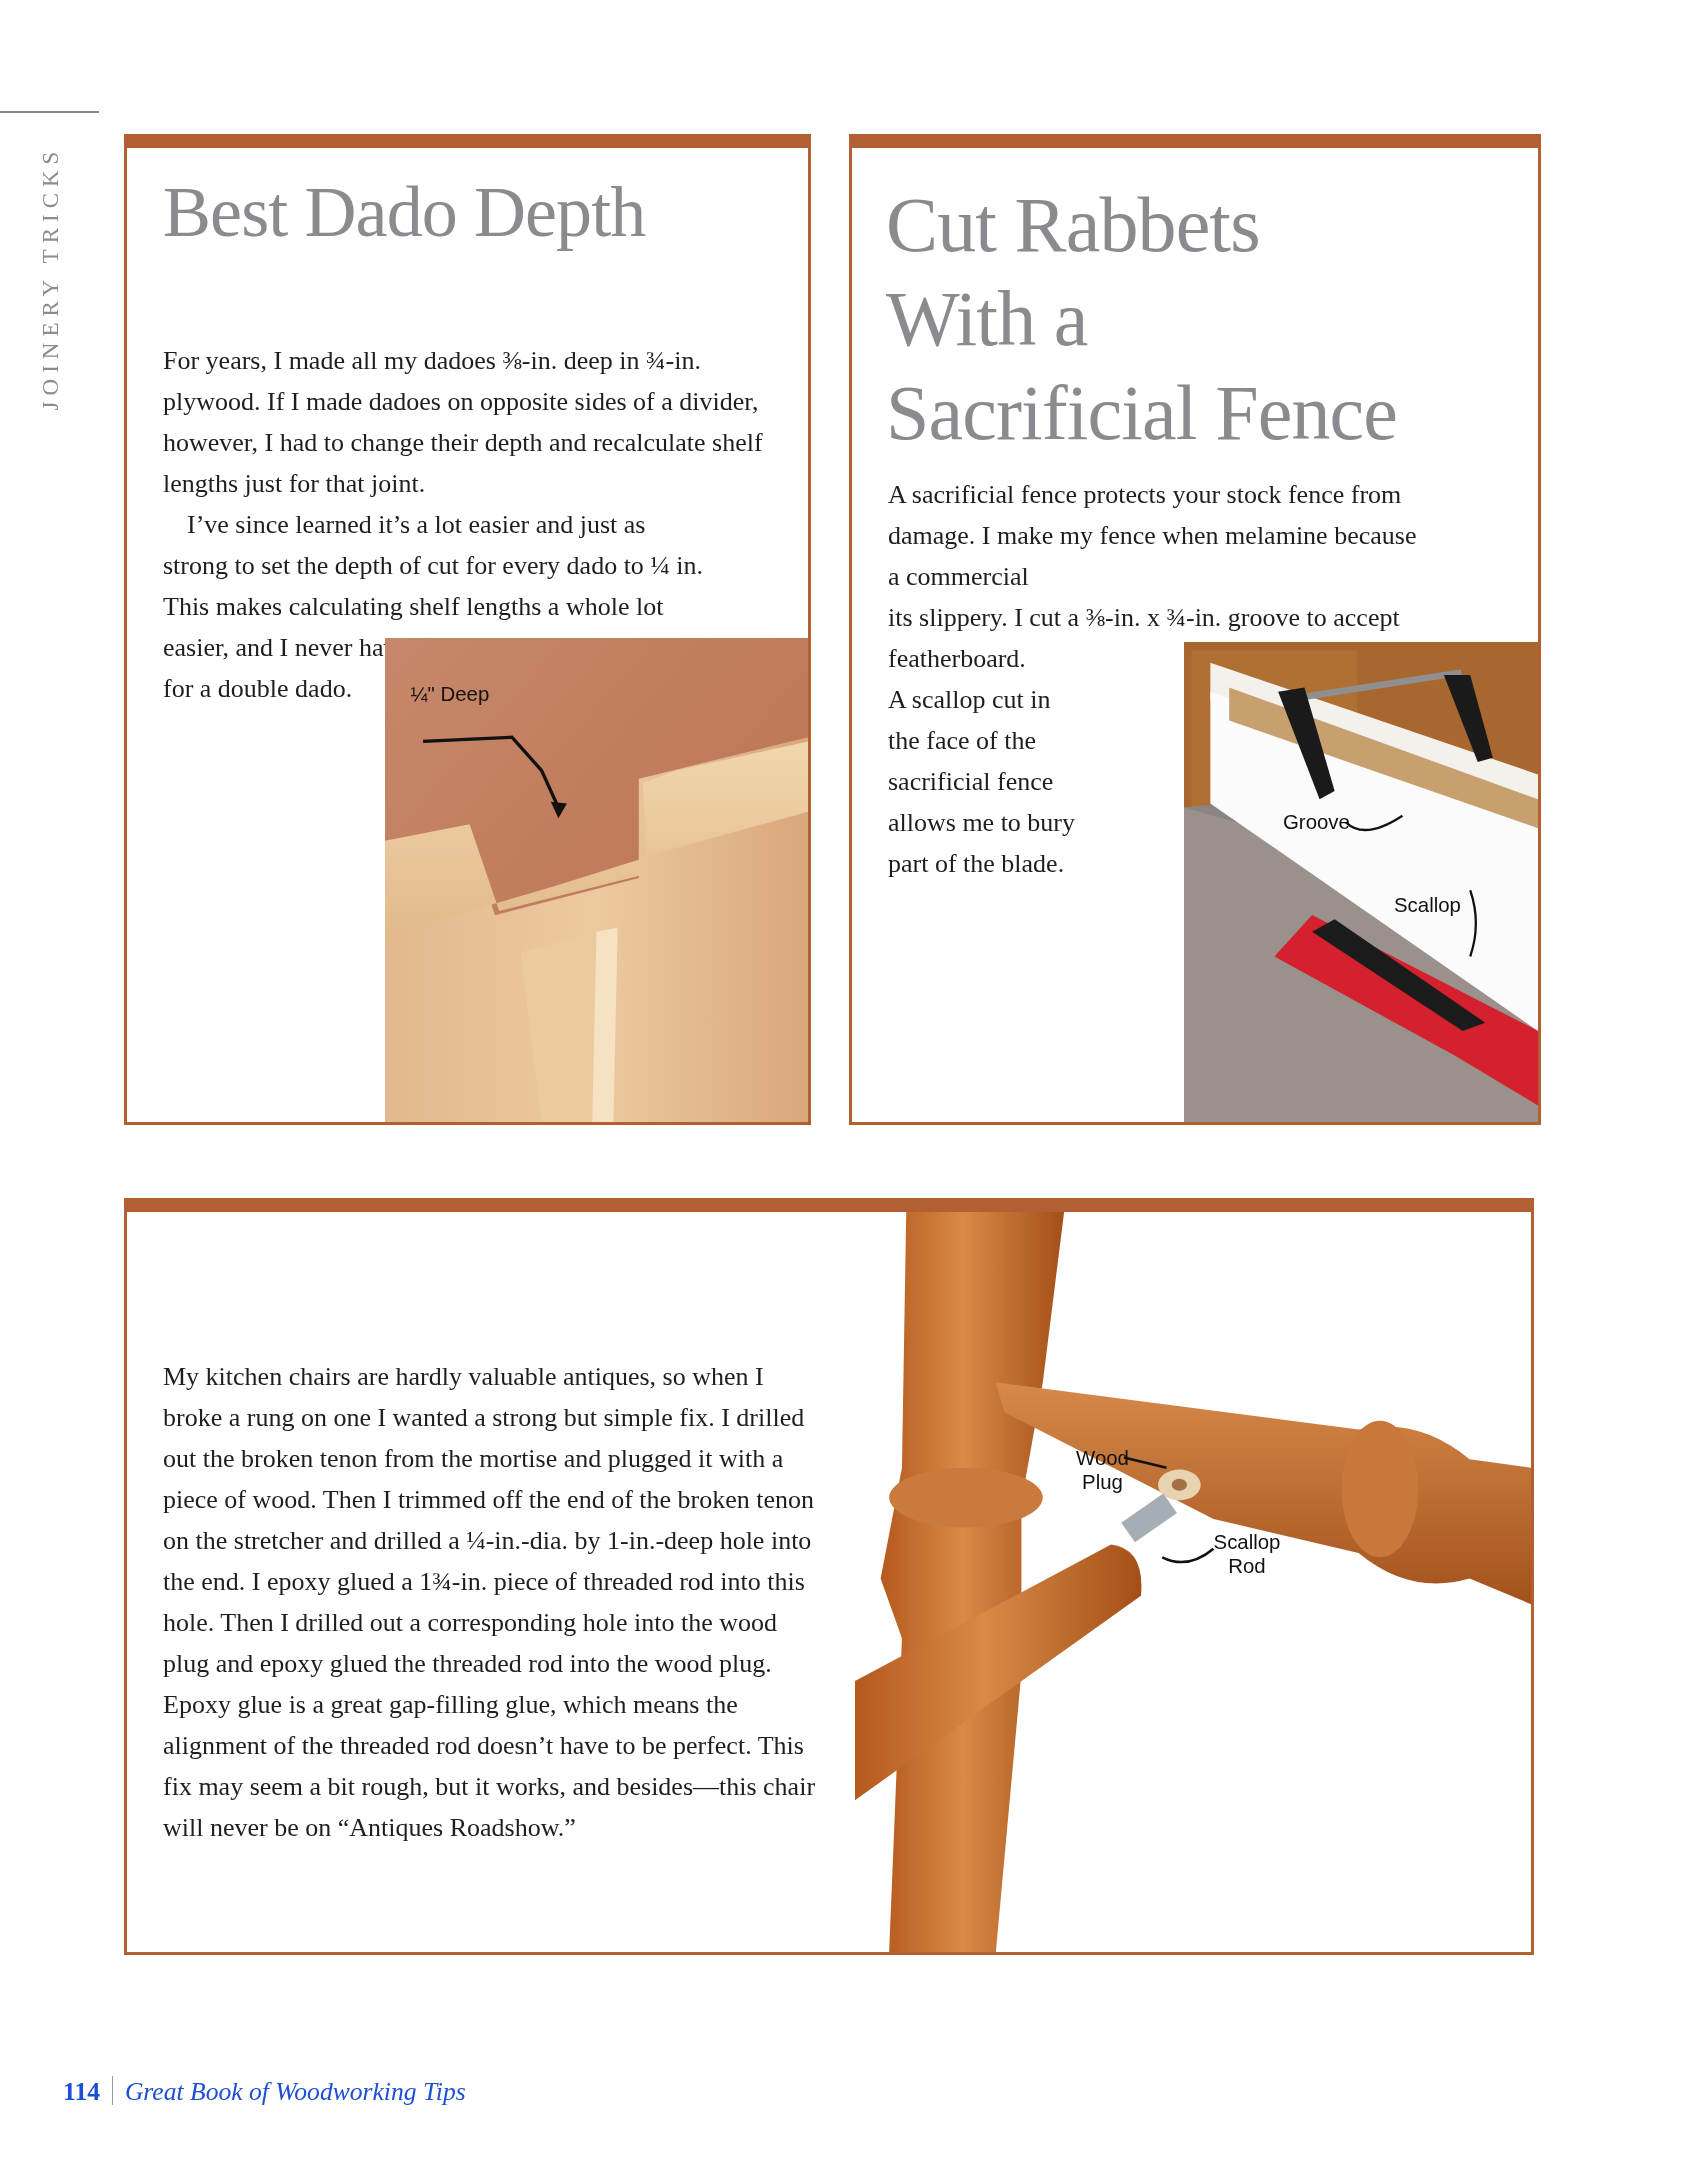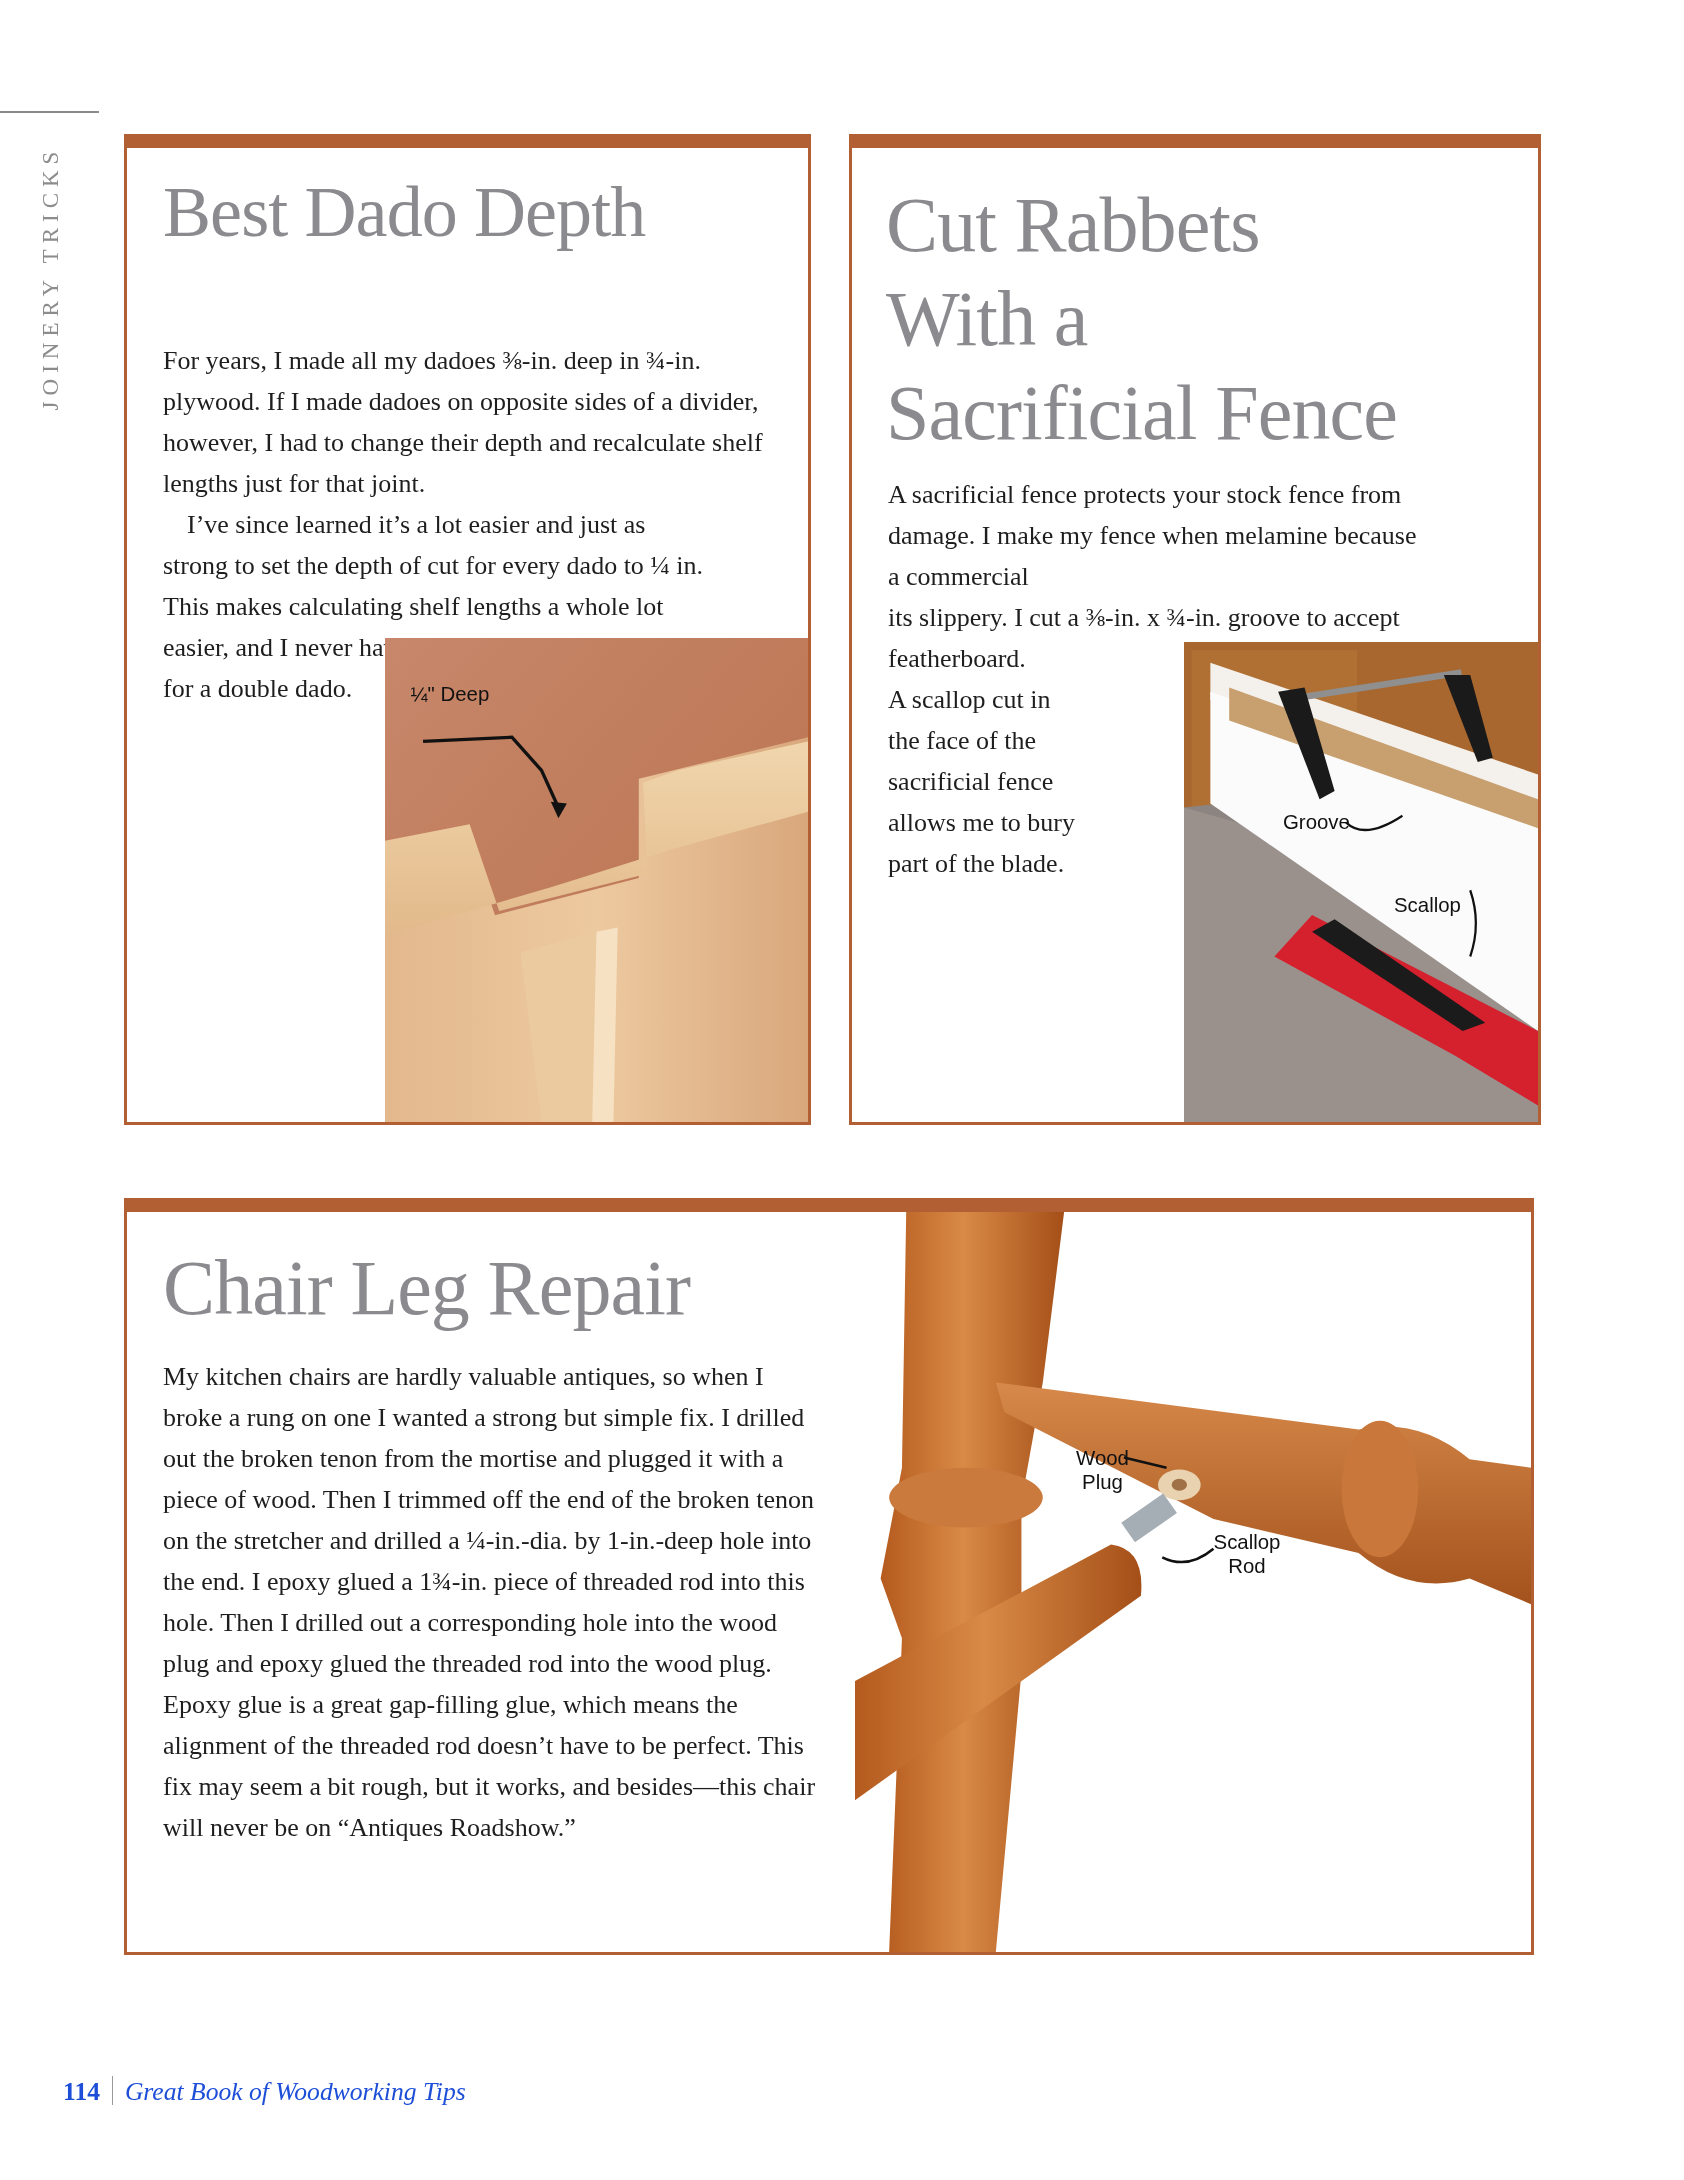--- a/index.html
+++ b/index.html
@@ -120,21 +120,20 @@
       <polygon points="345,40 380,40 410,140 390,145" fill="#1a1a1a"></polygon>
       <path d="M215,218 Q240,240 290,210" fill="none" stroke="#111" stroke-width="3"></path>
       <path d="M380,300 Q395,340 380,380" fill="none" stroke="#111" stroke-width="3"></path>
     </svg>
     <div class="callout" style="left:143px;top:168px">Groove</div>
     <div class="callout" style="left:254px;top:251px">Scallop</div>
   </div>
 </section>
 
 <section class="panel" id="p3">
-  <h2 class="panel-title">Chair Leg Repair</h2>
   <div class="panel-body">
     <p>My kitchen chairs are hardly valuable antiques, so when I broke a rung on one I wanted a strong but simple fix. I drilled out the broken tenon from the mortise and plugged it with a piece of wood. Then I trimmed off the end of the broken tenon on the stretcher and drilled a ¼-in.-dia. by 1-in.-deep hole into the end. I epoxy glued a 1¾-in. piece of threaded rod into this hole. Then I drilled out a corresponding hole into the wood plug and epoxy glued the threaded rod into the wood plug. Epoxy glue is a great gap-filling glue, which means the alignment of the threaded rod doesn’t have to be perfect. This fix may seem a bit rough, but it works, and besides—this chair will never be on “Antiques Roadshow.”</p>
   </div>
   <div class="photo">
     <svg viewBox="0 0 792 868" preserveAspectRatio="none">
       <defs>
         <linearGradient id="leg" x1="0" y1="0" x2="1" y2="0">
           <stop offset="0" stop-color="#b45a1e"></stop>
             <stop offset="0.45" stop-color="#d98a46"></stop>
             <stop offset="1" stop-color="#a44f18"></stop>

